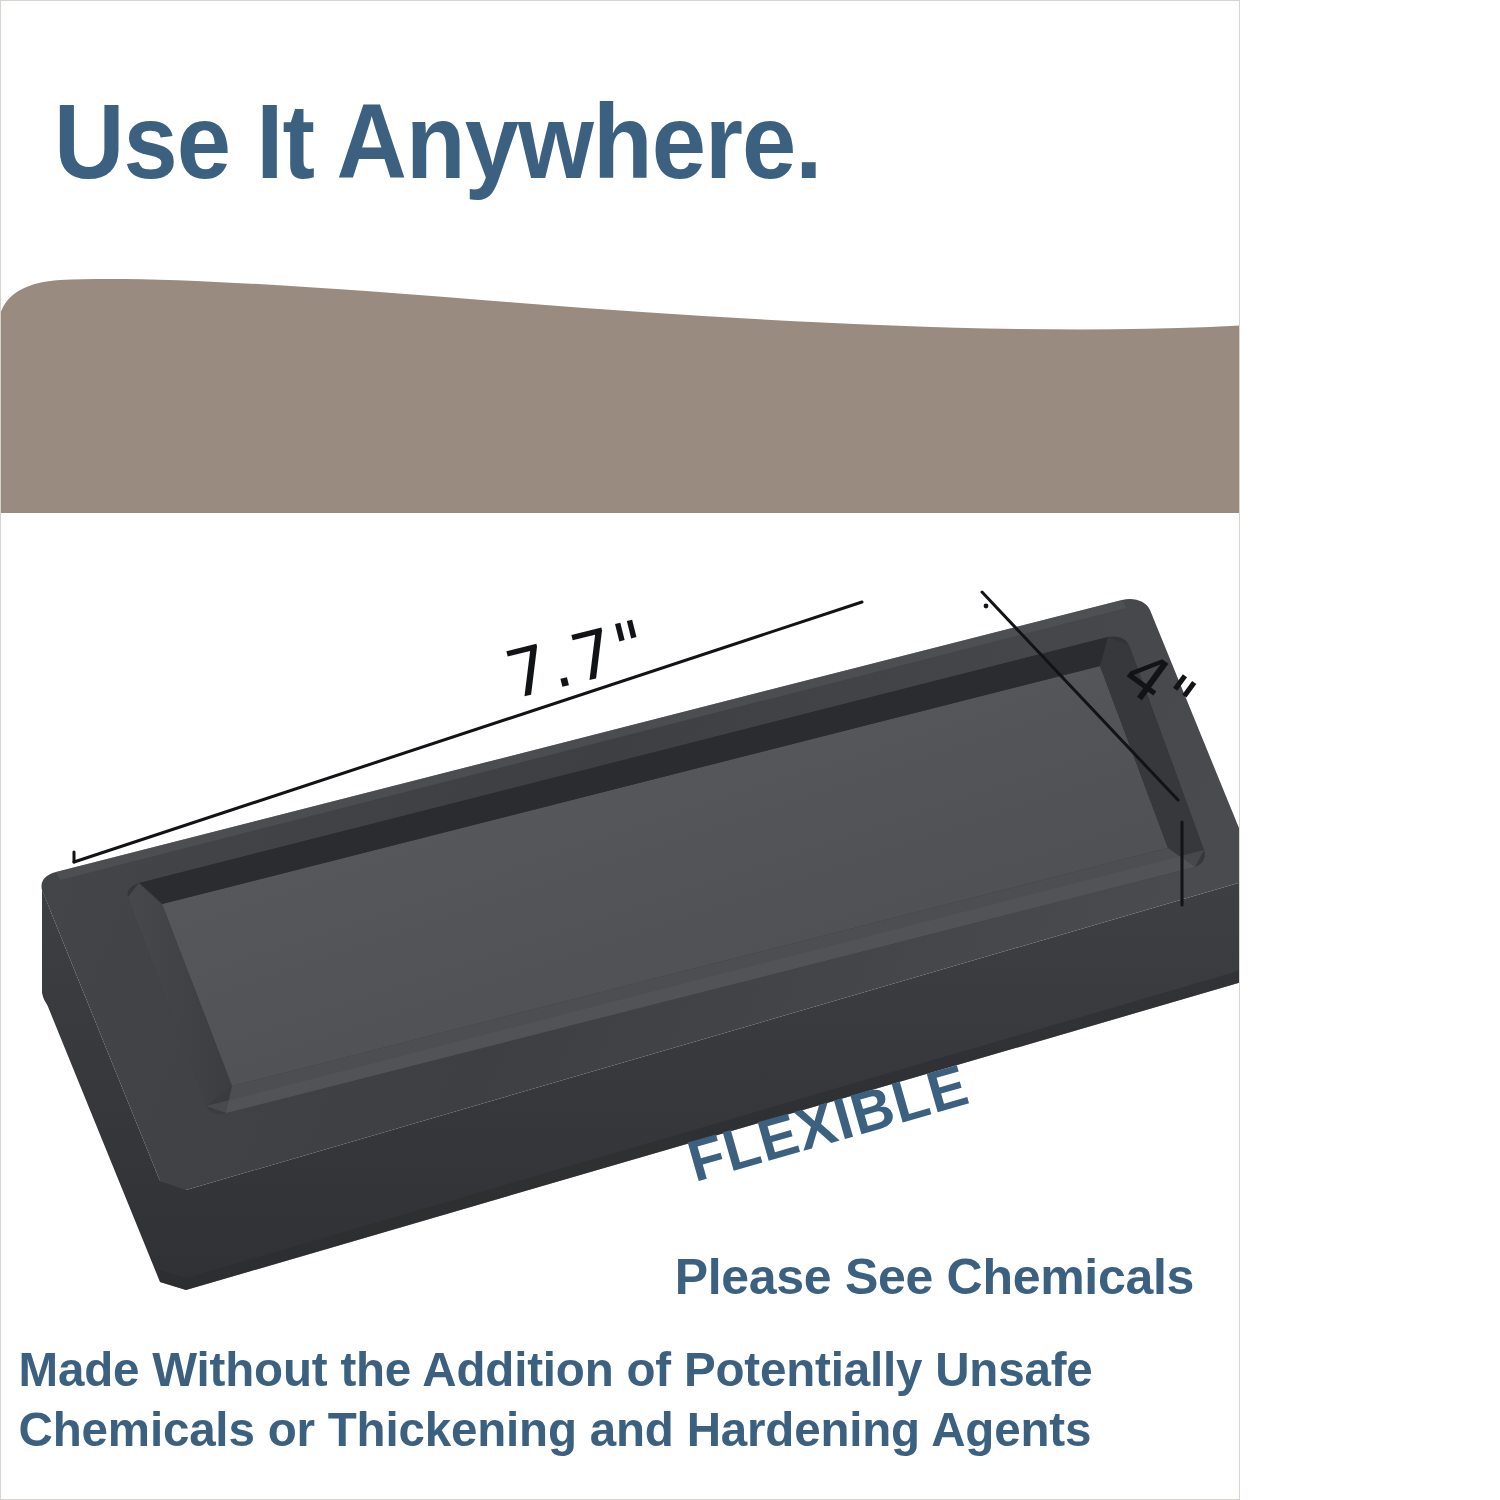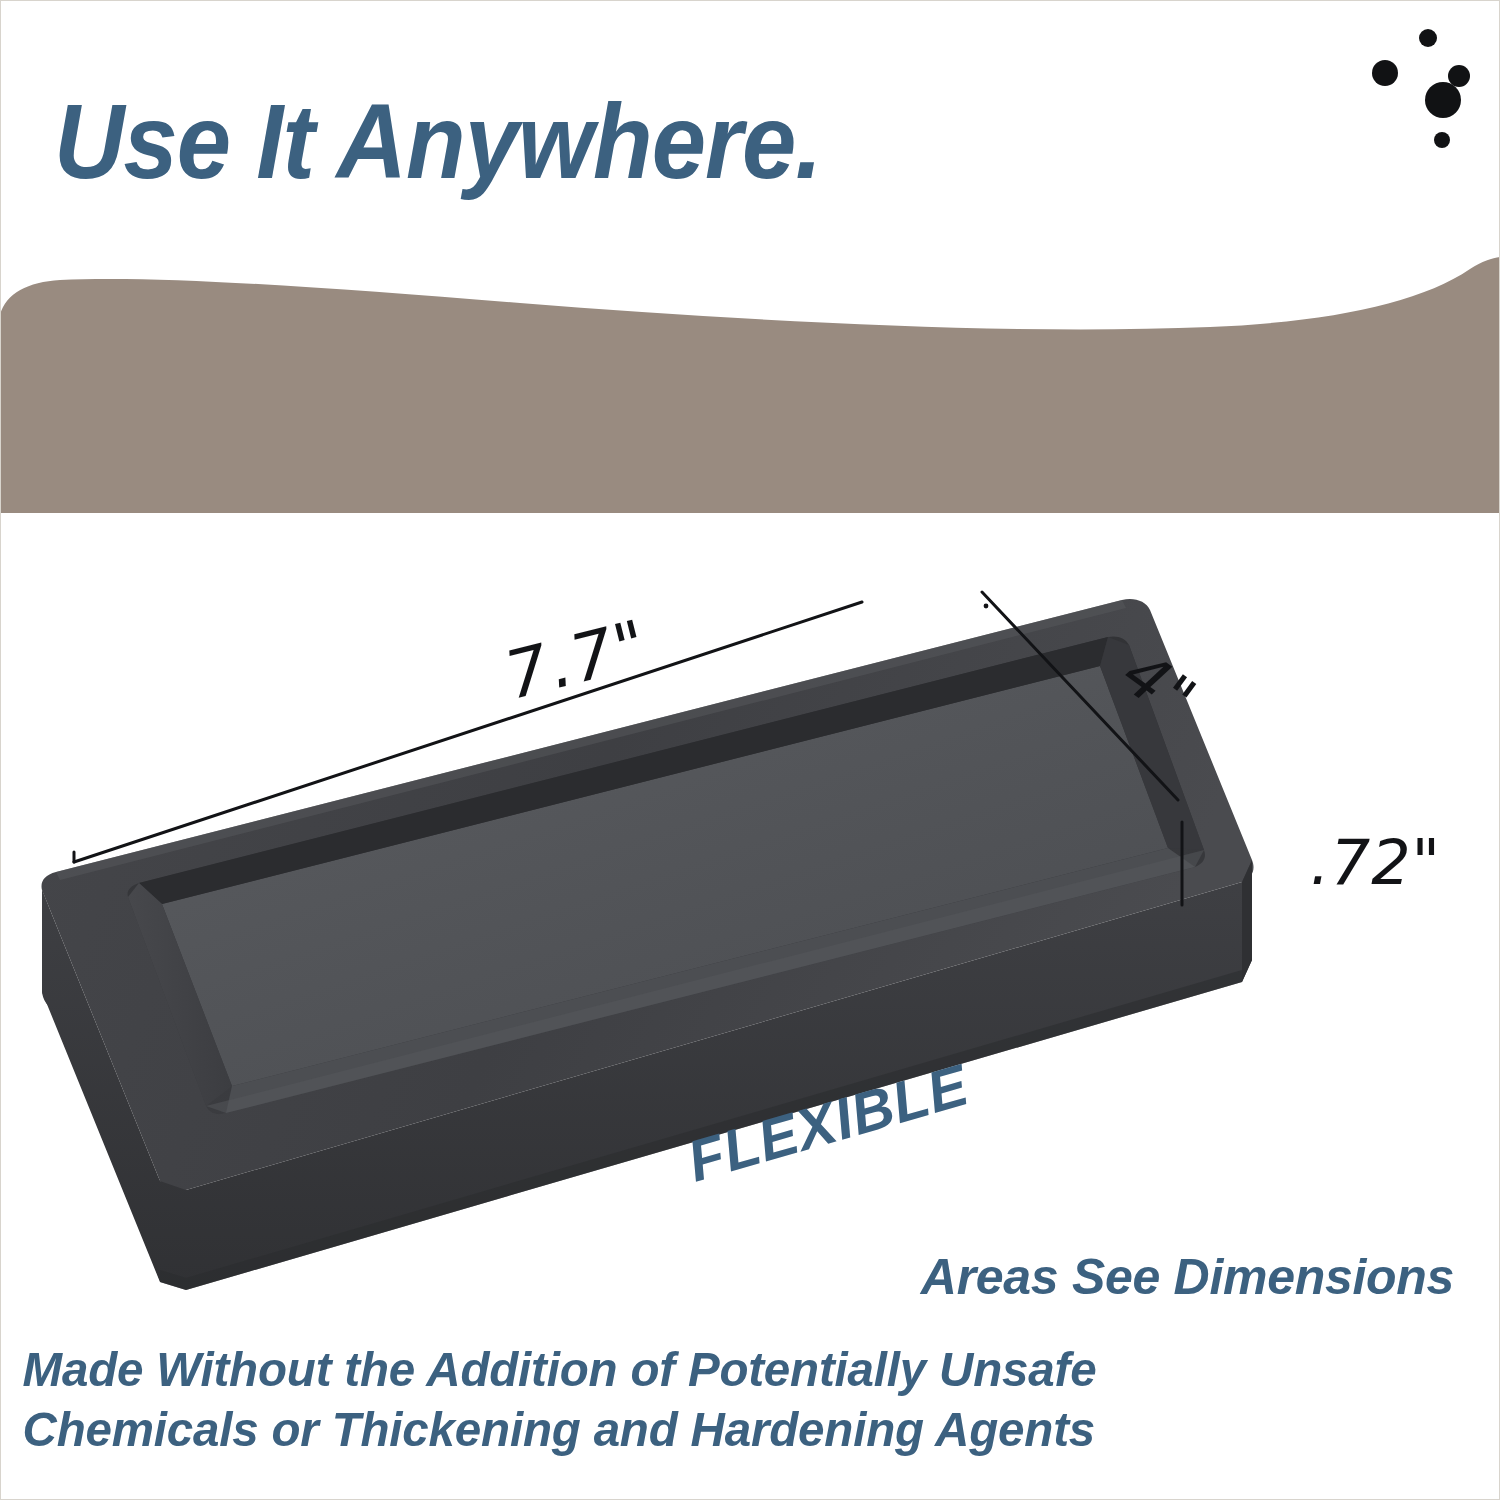--- a/index.html
+++ b/index.html
@@ -4,24 +4,23 @@
 <style>
   html,body{margin:0;padding:0;}
   body{
     width:1500px;height:1500px;
     background:#ffffff;
     font-family:"Liberation Sans", sans-serif;
     overflow:hidden;
   }
   #stage{
     position:relative;
-    width:1500px;height:1500px;
+    width:1240px;height:1500px;
     background:#ffffff;
     overflow:hidden;
-    font-style:italic;
   }
   
   #stage::after{
     content:"";
     position:absolute;inset:0;
     border:1px solid #d8d4cd;
     pointer-events:none;
     box-sizing:border-box;
   }
 
@@ -283,20 +282,20 @@
       <line x1="1182" y1="262" x2="1182" y2="345" stroke="#121316" stroke-width="3" stroke-linecap="round"></line>
     </svg>
   </div>
 
   <div class="dim dim-len">7.7"</div>
   <div class="dim dim-wid">4"</div>
   <div class="dim dim-hgt">.72"</div>
 
   <div class="flexible">FLEXIBLE</div>
 
-  <div class="see-dims">Areas See Dimensions</div>
+  <div class="see-dims">Please See Chemicals</div>
 
   <div class="claim">
     <span>Made Without the Addition of Potentially Unsafe</span>
     <span>Chemicals or Thickening and Hardening Agents</span>
   </div>
 
 </div>
 
 </body></html>

